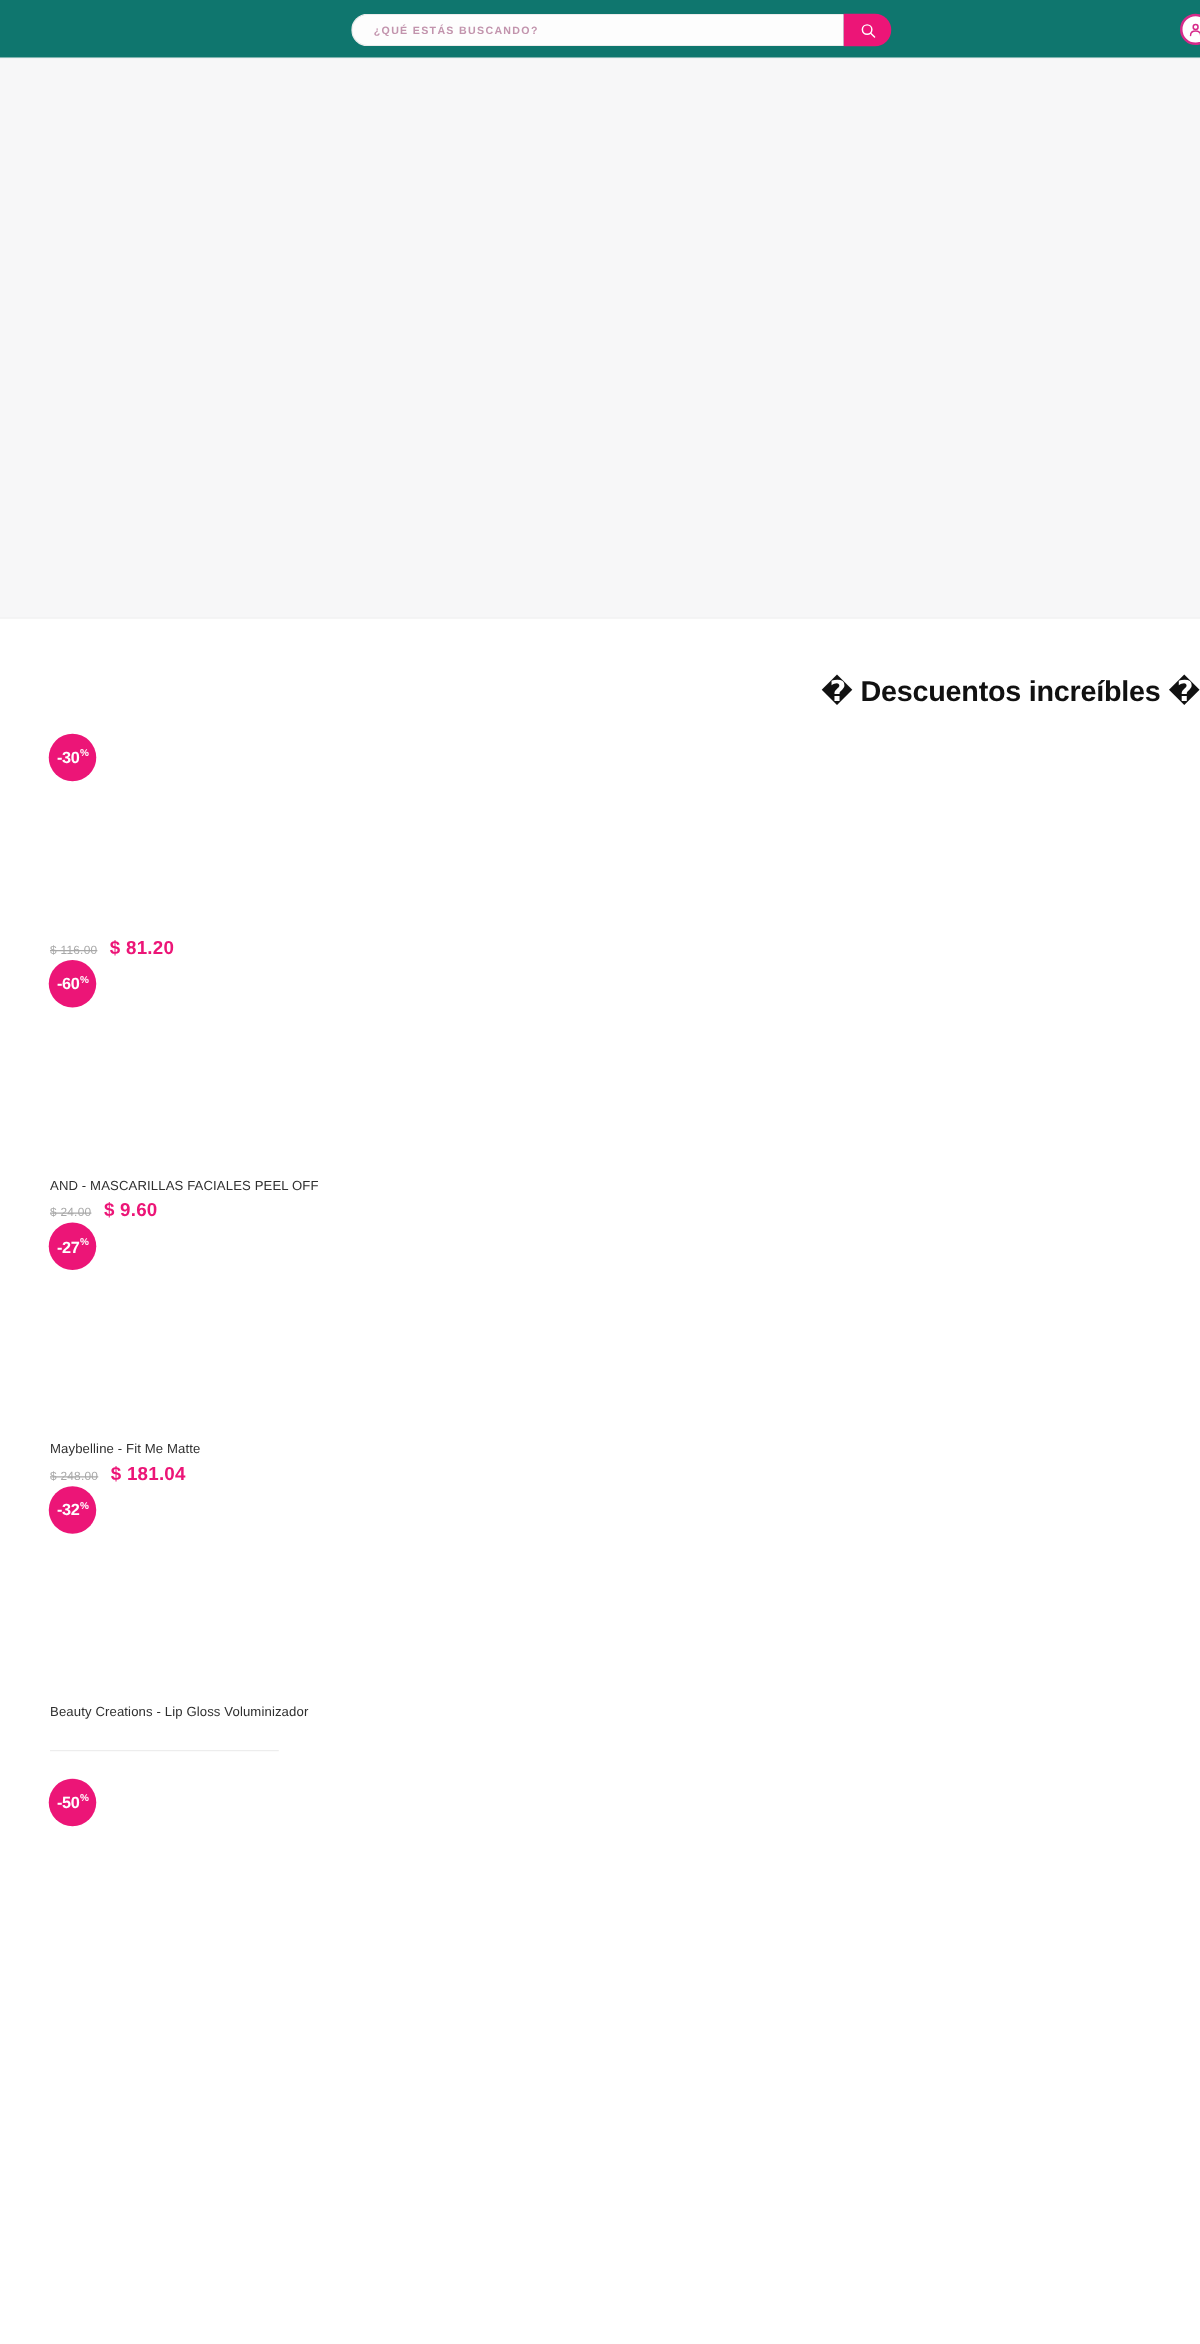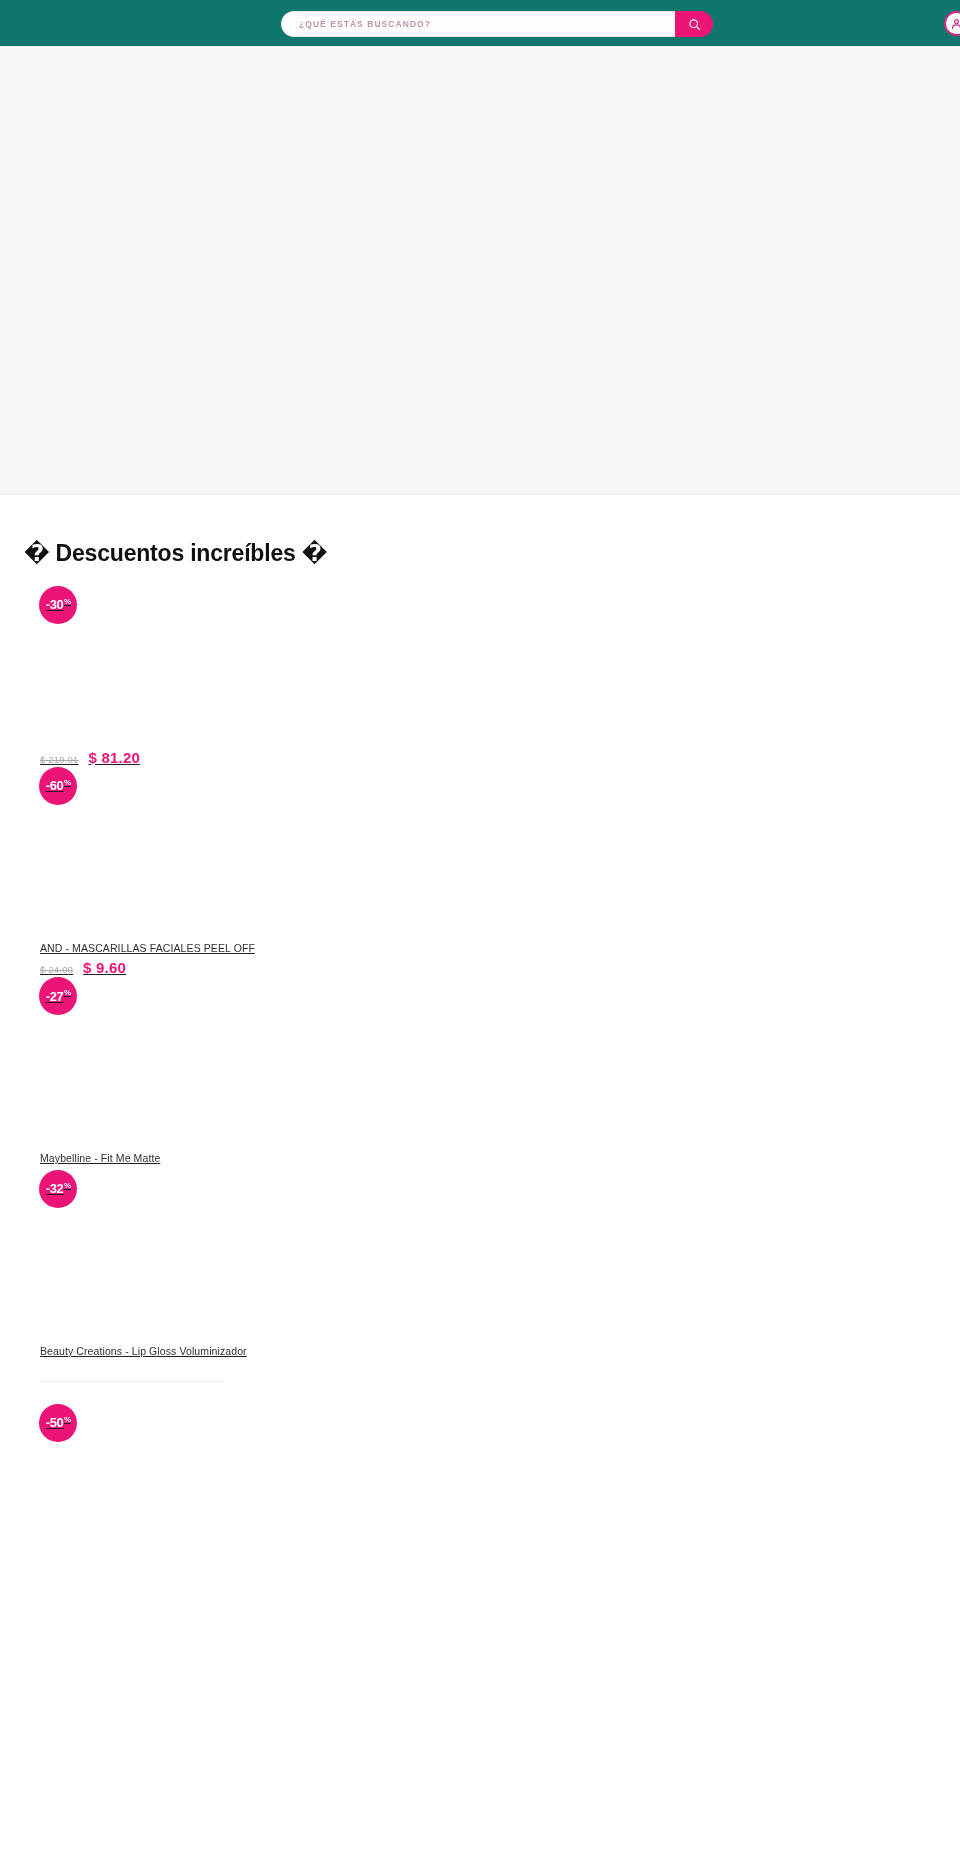--- a/index.html
+++ b/index.html
@@ -102,39 +102,38 @@
   }
 
   
   .deals-section {
     width: 960px;
     padding-top: 45px;
     background: #ffffff;
   }
 
   .section-title {
-    text-align: left;
+    text-align: right;
     font-size: 23px;
     font-weight: 700;
     letter-spacing: -0.2px;
     color: #111111;
     line-height: 1.2;
     padding-left: 24px;
     margin-bottom: 18px;
   }
   .title-emoji {
     display: inline-block;
     font-family: "DejaVu Sans", sans-serif;
   }
 
   
   .product-list {
     width: 813px;
     padding: 0 0 0 0;
-    text-decoration: underline;
   }
 
   .product-card {
     position: relative;
     width: 960px;
     padding-left: 40px;
     padding-bottom: 0;
   }
 
   .discount-badge {
@@ -247,21 +246,21 @@
 
   <div class="product-list">
 
     <article class="product-card">
       <div class="discount-badge">
         <span>-30</span>
           <span class="pct">%</span>
       </div>
       <div class="product-media"></div>
       <div class="price-row">
-        <span class="price-old">$ 219.01</span>
+        <span class="price-old">$ 116.00</span>
         <span class="price-new">$ 81.20</span>
       </div>
     </article>
 
     <article class="product-card">
       <div class="discount-badge">
         <span>-60</span>
           <span class="pct">%</span>
       </div>
       <div class="product-media spacer-media-tall"></div>
@@ -272,20 +271,24 @@
       </div>
     </article>
 
     <article class="product-card">
       <div class="discount-badge">
         <span>-27</span>
           <span class="pct">%</span>
       </div>
       <div class="product-media spacer-media-tall"></div>
       <div class="product-name">Maybelline - Fit Me Matte</div>
+      <div class="price-row">
+        <span class="price-old">$ 248.00</span>
+        <span class="price-new">$ 181.04</span>
+      </div>
     </article>
 
     <article class="product-card">
       <div class="discount-badge">
         <span>-32</span>
           <span class="pct">%</span>
       </div>
       <div class="product-media spacer-media-tall"></div>
       <div class="product-name">Beauty Creations - Lip Gloss Voluminizador</div>
       <div class="card-divider"></div>

